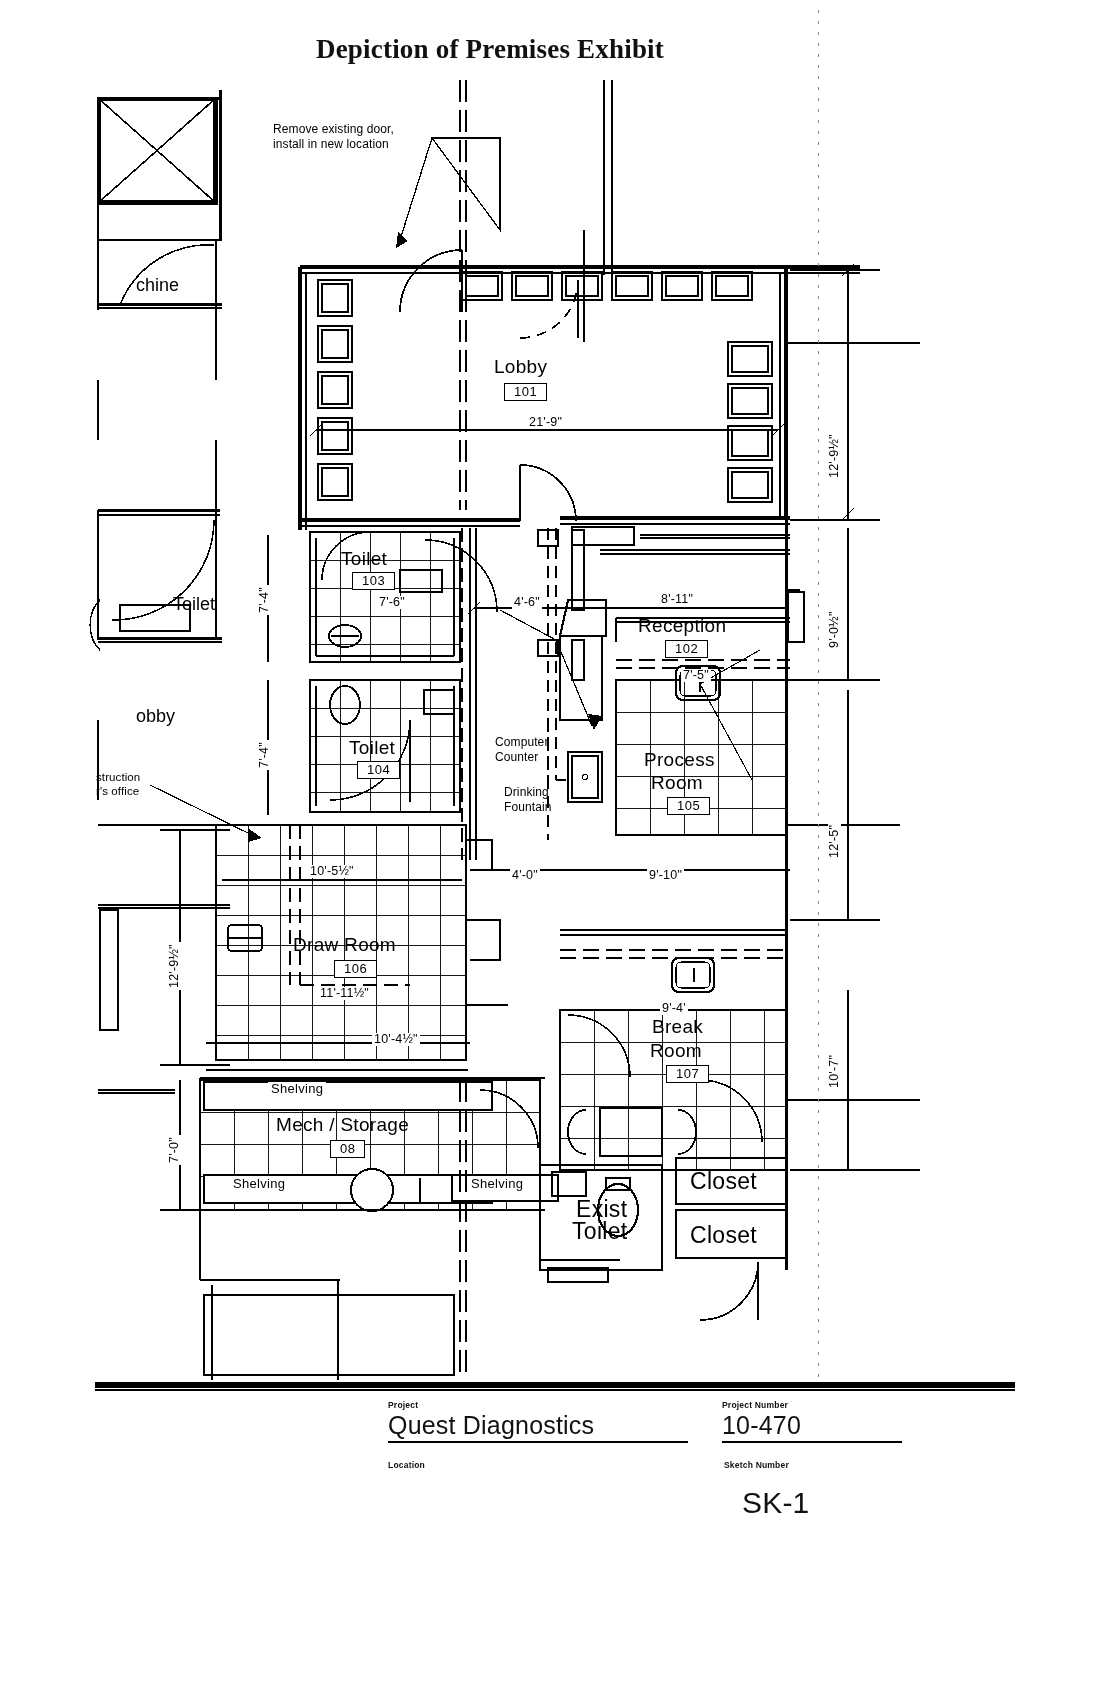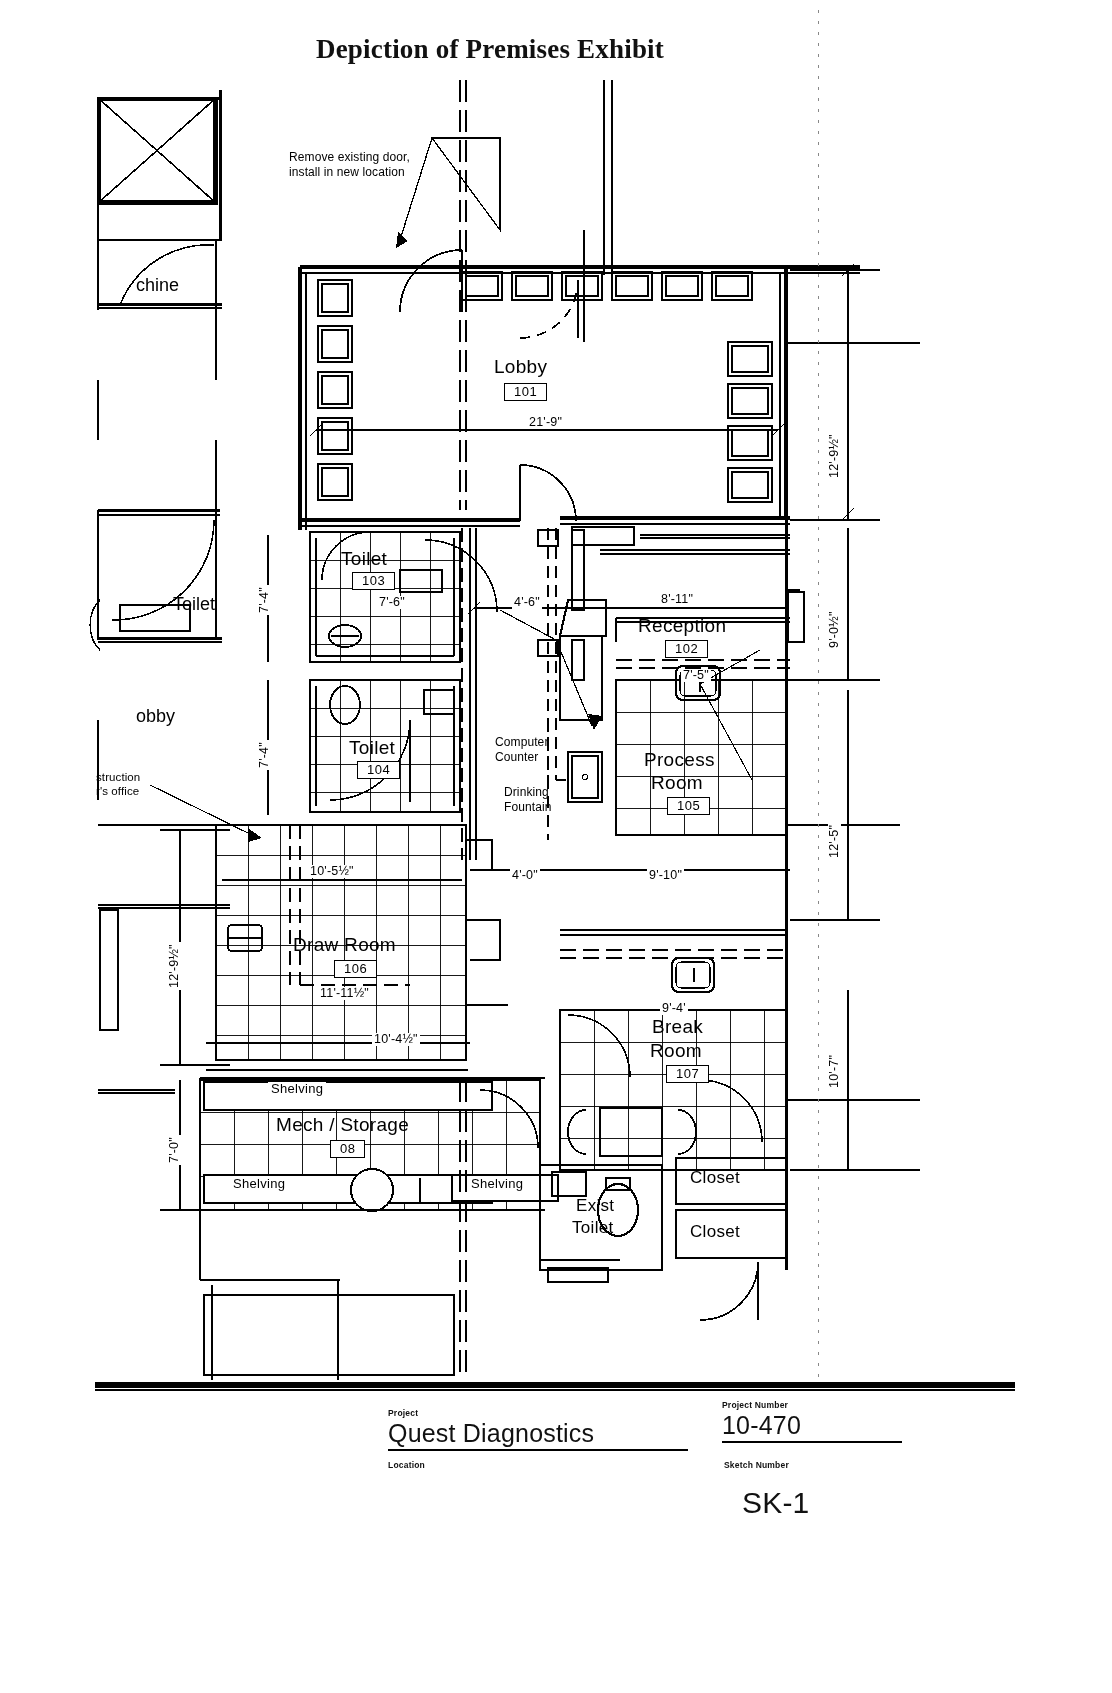--- a/index.html
+++ b/index.html
@@ -21,21 +21,21 @@
   
   #plan{position:absolute;left:0;top:80px;width:1112px;height:1300px;}
   #plan svg{display:block;}
 
   
   .lbl{
     position:absolute;font-family:"Liberation Sans",sans-serif;color:#000;
     white-space:nowrap;line-height:1.05;
   }
   .room-name{font-size:19px;letter-spacing:.3px;}
-  .room-name.sm{font-size:17px;}
+  .room-name.sm{font-size:23px;}
   .room-num{
     font-size:13px;border:1.6px solid #000;padding:1px 9px 1px 9px;
     display:inline-block;background:#fff;letter-spacing:.5px;
   }
   .dim{font-size:12.5px;letter-spacing:.2px;background:#fff;padding:0 2px;}
   .dim.vert{transform:rotate(-90deg);transform-origin:left top;}
   .note{font-size:12px;line-height:1.25;letter-spacing:.1px;}
   .note.sm{font-size:11.5px;}
   .ext{font-size:18px;margin-left:40px;}
   .shelf{font-size:13px;letter-spacing:.3px;background:#fff;padding:0 3px;}
@@ -408,21 +408,21 @@
         </g>
 
         <g stroke-width="1.1">
           <line x1="786" y1="263" x2="920" y2="263"></line>
           <line x1="786" y1="1020" x2="920" y2="1020"></line>
           <line x1="98" y1="745" x2="250" y2="745" stroke-dasharray="0"></line>
         </g>
       </g>
     </svg>
 
-    <div class="lbl note" style="left:289px;top:42px;margin-top:28px;">
+    <div class="lbl note" style="left:273px;top:42px;">
       <span>Remove existing door,</span><br>
       <span>install in new location</span>
     </div>
 
     <div class="lbl note" style="left:495px;top:655px;">
       <span>Computer</span><br>
       <span>Counter</span>
     </div>
 
     <div class="lbl note" style="left:504px;top:705px;">
@@ -509,21 +509,21 @@
     <div class="lbl dim vert" style="left:258px;top:535px;">7'-4"</div>
     <div class="lbl dim vert" style="left:258px;top:690px;">7'-4"</div>
     <div class="lbl dim vert" style="left:168px;top:910px;">12'-9½"</div>
     <div class="lbl dim vert" style="left:168px;top:1085px;">7'-0"</div>
   </div>
 
   <div id="titleblock">
     <div class="tb-rule"></div>
     <div class="tb-rule2"></div>
 
-    <div class="tb-field" style="left:388px;top:26px;width:300px;">
+    <div class="tb-field" style="left:388px;top:18px;width:300px;">
       <span class="tb-cap">Project</span>
       <span class="tb-val tb-underline">Quest Diagnostics</span>
     </div>
 
     <div class="tb-field" style="left:388px;top:78px;width:310px;">
       <span class="tb-cap">Location</span>
     </div>
 
 
     <div class="tb-field" style="left:722px;top:18px;width:180px;">

